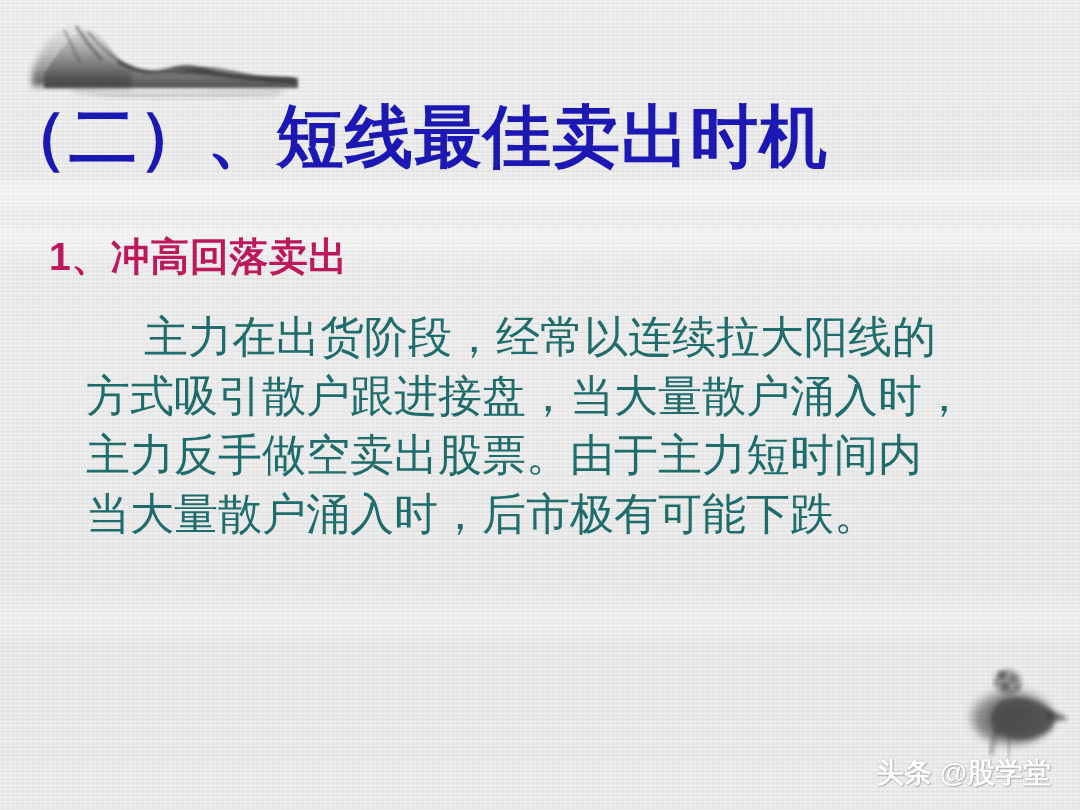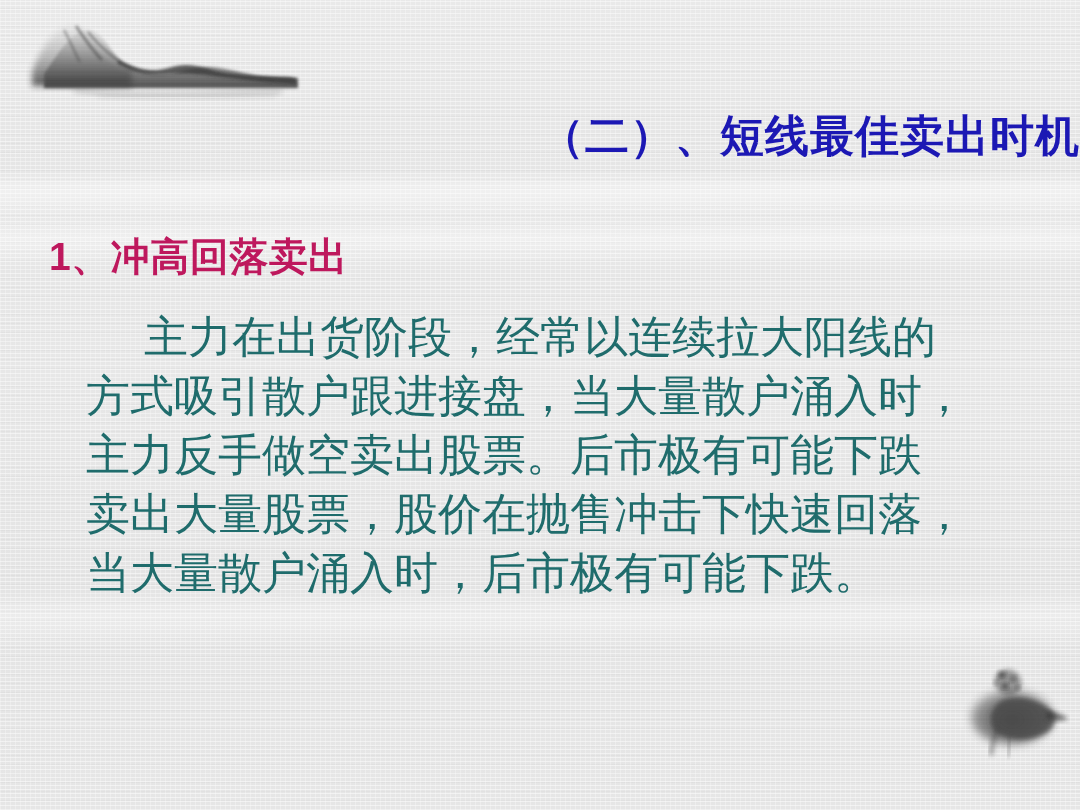--- a/index.html
+++ b/index.html
@@ -81,25 +81,25 @@
     height: 112px;
     opacity: 0.95;
   }
 
   
   #title {
     position: absolute;
     left: 0;
     top: 101px;
     width: 1080px;
-    text-align: right;
+    text-align: left;
     color: #1c18b4;
     font-family: "Liberation Serif", "DejaVu Serif", serif;
     font-weight: bold;
-    font-size: 44px;
+    font-size: 68px;
     line-height: 72px;
     letter-spacing: 1px;
     white-space: nowrap;
   }
 
   #subtitle {
     position: absolute;
     left: 49px;
     top: 232px;
     color: #be185d;
@@ -228,19 +228,19 @@
     <path d="M88,56 C98,57 106,60 110,64 C104,66 96,66 88,64 Z" fill="#2e2e2e" opacity="0.70" filter="url(#blobBlur)"></path>
   </svg>
 
   <div id="title">（二）、短线最佳卖出时机</div>
 
   <div id="subtitle">1、冲高回落卖出</div>
 
   <div id="body">
     <div class="line indent">主力在出货阶段，经常以连续拉大阳线的</div>
     <div class="line">方式吸引散户跟进接盘，当大量散户涌入时，</div>
-    <div class="line">主力反手做空卖出股票。后市极有可能下跌</div>
-    <div class="line">卖出大量股票，股价在抛售冲击下快速回落，</div>
+    <div class="line">主力反手做空卖出股票。由于主力短时间内</div>
     <div class="line">当大量散户涌入时，后市极有可能下跌。</div>
   </div>
 
+  <div id="watermark">头条 @股学堂</div>
 
 </div>
 
 </body></html>

